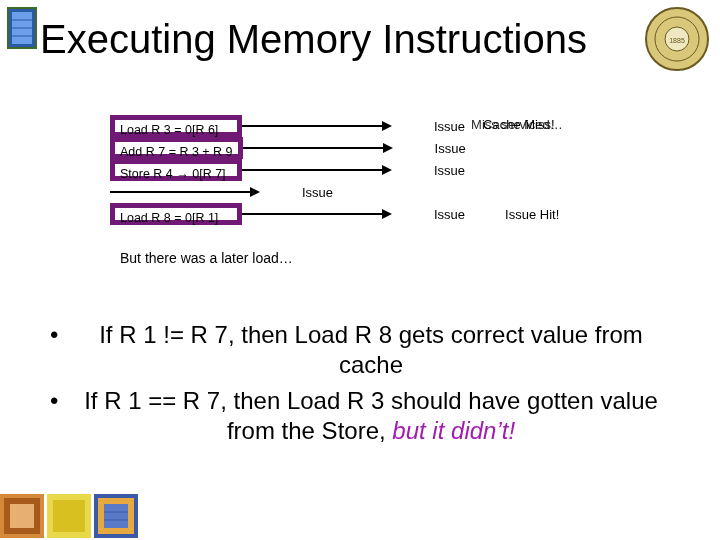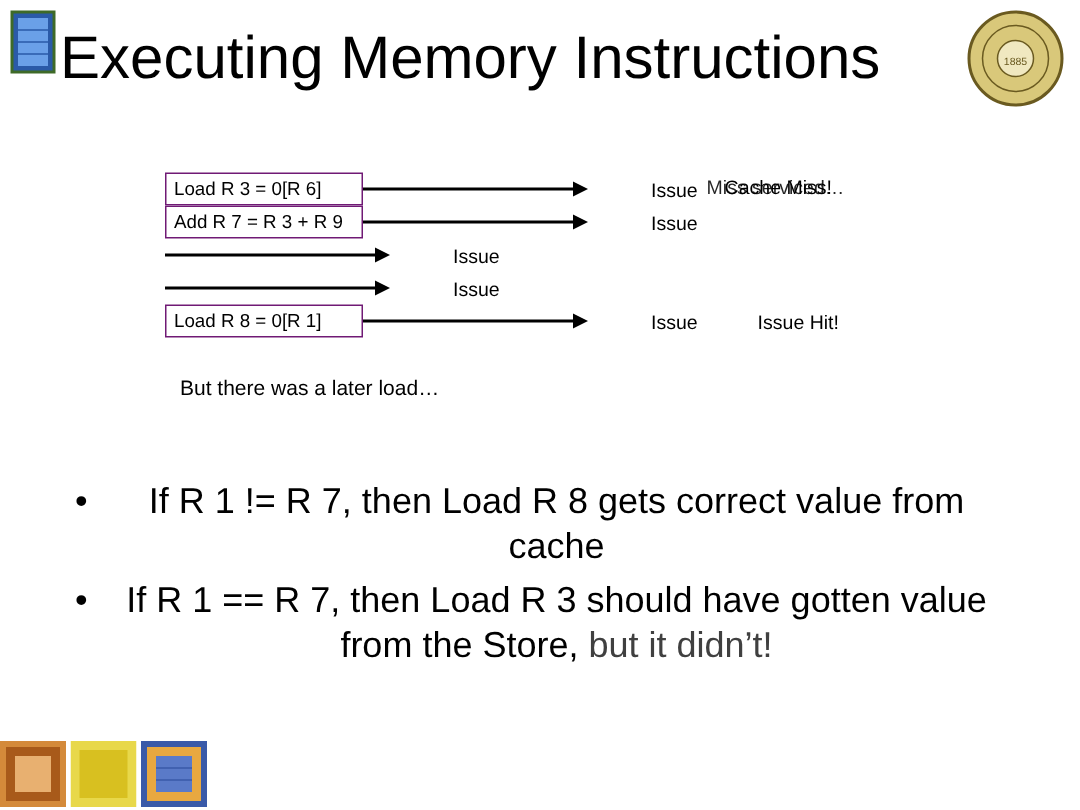--- a/index.html
+++ b/index.html
@@ -50,21 +50,21 @@
     position: absolute;
     left: 110px;
     top: 115px;
   }
   .instr-row {
     display: flex;
     align-items: center;
     height: 22px;
   }
   .instr-cell {
-    border: 1px solid #701a75;
+    border: 5px solid #701a75;
     font-size: 12.5px;
     padding: 2px 5px 2px 5px;
     background: #fff;
     box-sizing: border-box;
     height: 22px;
     line-height: 16px;
     white-space: nowrap;
     min-width: 132px;
     text-align: left;
   }
@@ -130,21 +130,22 @@
     padding-left: 22px;
     margin-bottom: 6px;
   }
   .bullets li::before {
     content: "•";
     position: absolute;
     left: 0;
     top: 0;
   }
   .emph {
-    color: #404040;
+    color: #a21caf;
+    font-style: italic;
   }
 
   .footer-thumbs {
     position: absolute;
     left: 0;
     bottom: 0;
     display: flex;
     align-items: flex-end;
   }
   .thumb {
@@ -199,20 +200,21 @@
     <div class="instr-row">
       <div class="instr-cell">Add R 7 = R 3 + R 9</div>
       <div class="arrow-col">
         <div class="arrow-line"></div>
           <div class="arrow-head"></div>
       </div>
       <div class="issue">Issue</div>
     </div>
 
     <div class="instr-row">
+      <div class="instr-cell">Store R 4 → 0[R 7]</div>
       <div class="arrow-col">
         <div class="arrow-line"></div>
           <div class="arrow-head"></div>
       </div>
       <div class="issue">Issue</div>
     </div>
 
     <div class="instr-row">
       <div class="arrow-col">
         <div class="arrow-line"></div>

